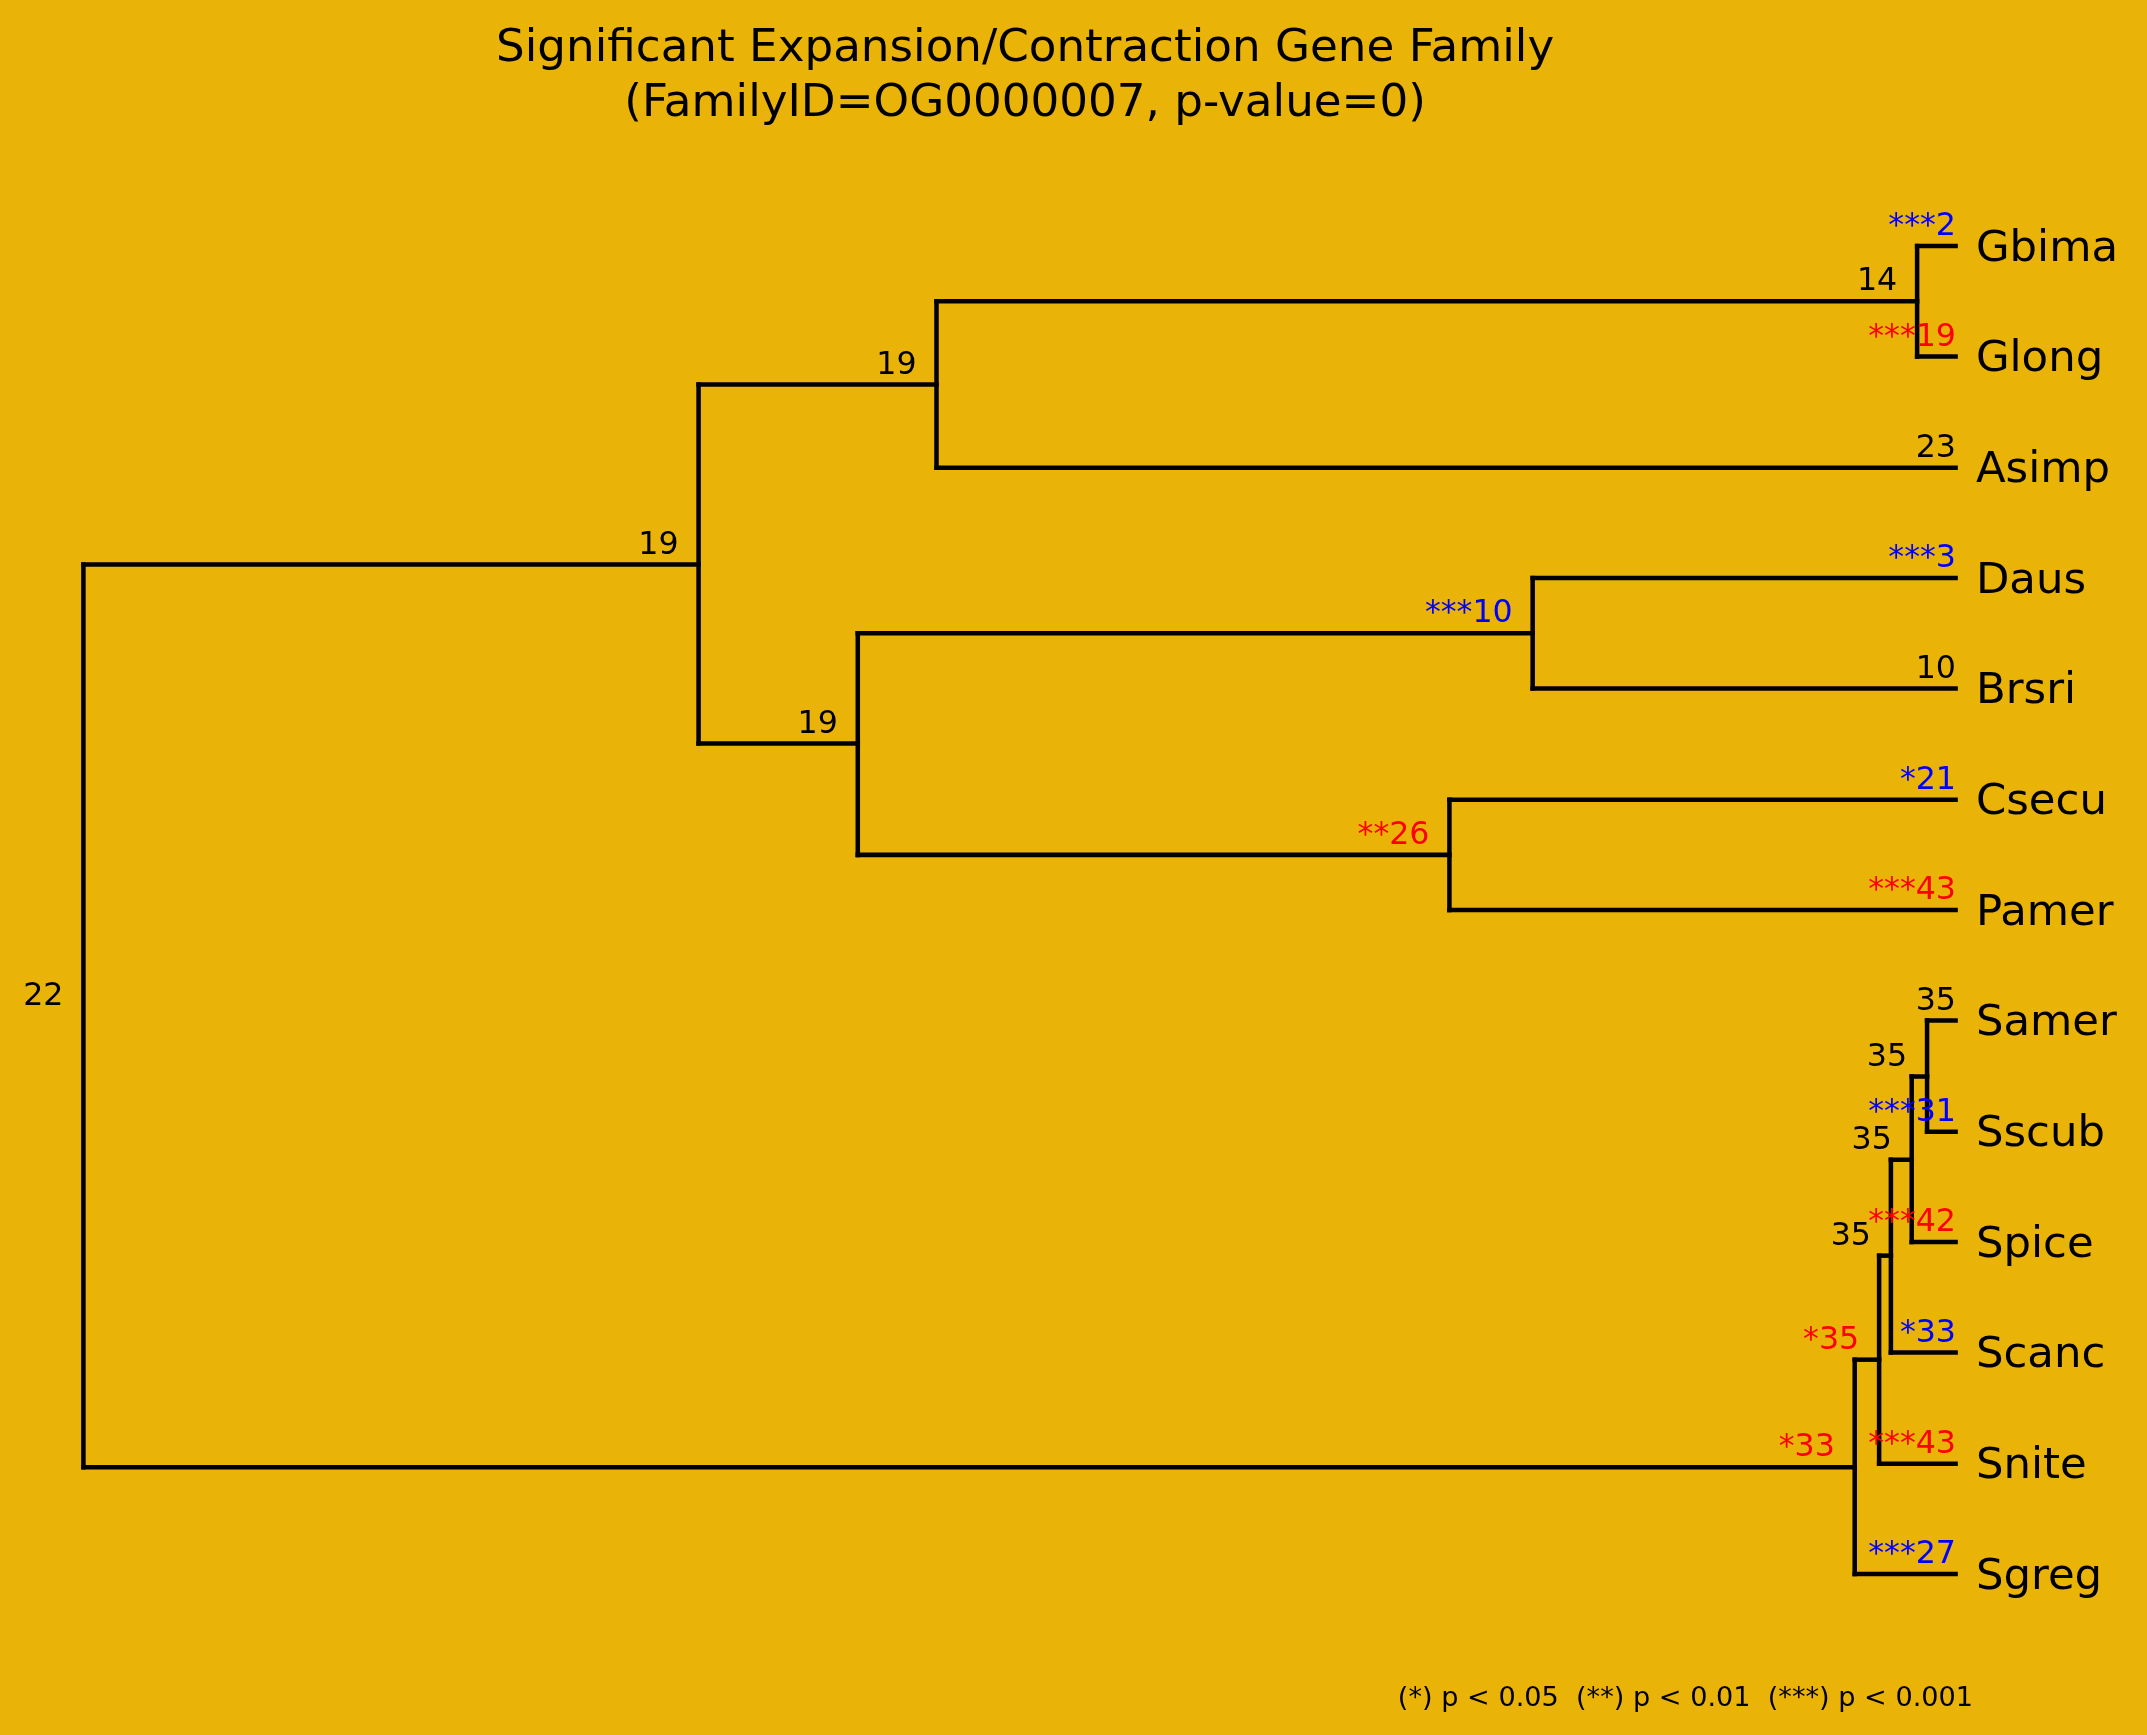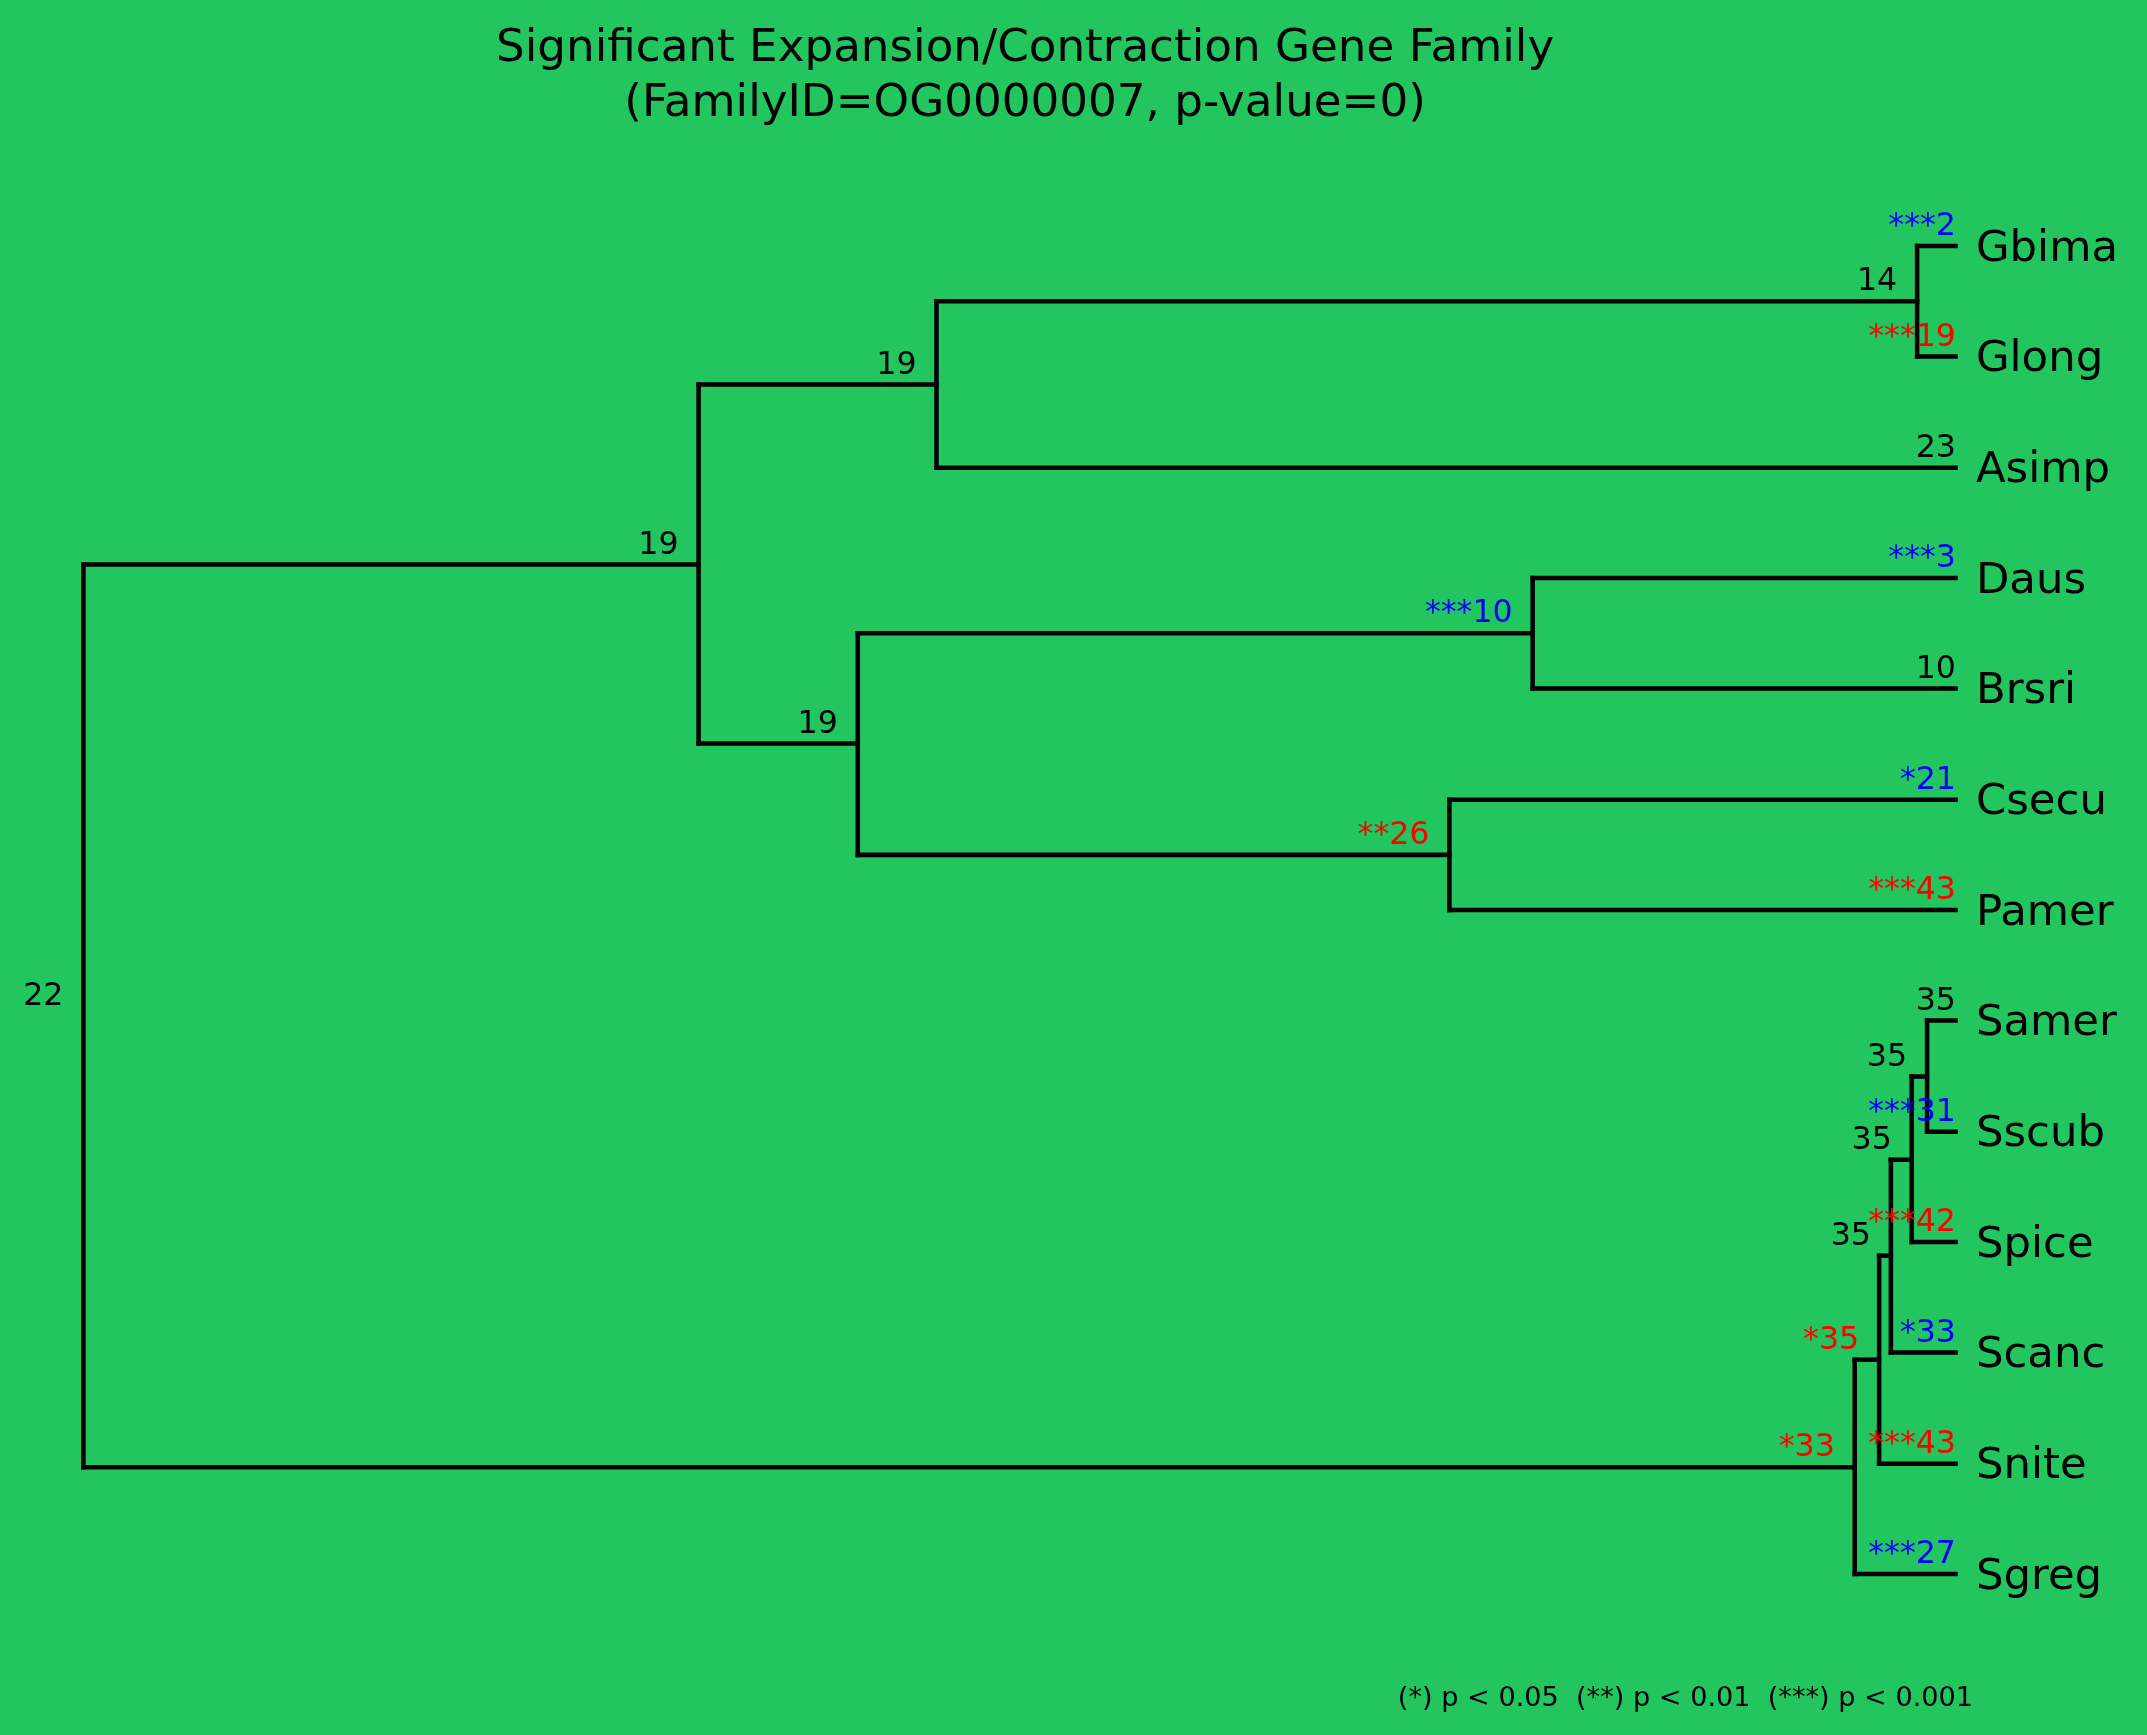--- a/index.html
+++ b/index.html
@@ -4,21 +4,21 @@
 <style>
   html, body {
     margin: 0;
     padding: 0;
     background: #ffffff;
   }
   .figure {
     position: relative;
     width: 2148px;
     height: 1736px;
-    background: #22c55e;
+    background: #eab308;
     font-family: "DejaVu Sans", sans-serif;
   }
   svg {
     position: absolute;
     left: 0;
     top: 0;
     display: block;
   }
   .title-text {
     font-family: "DejaVu Sans", sans-serif;

